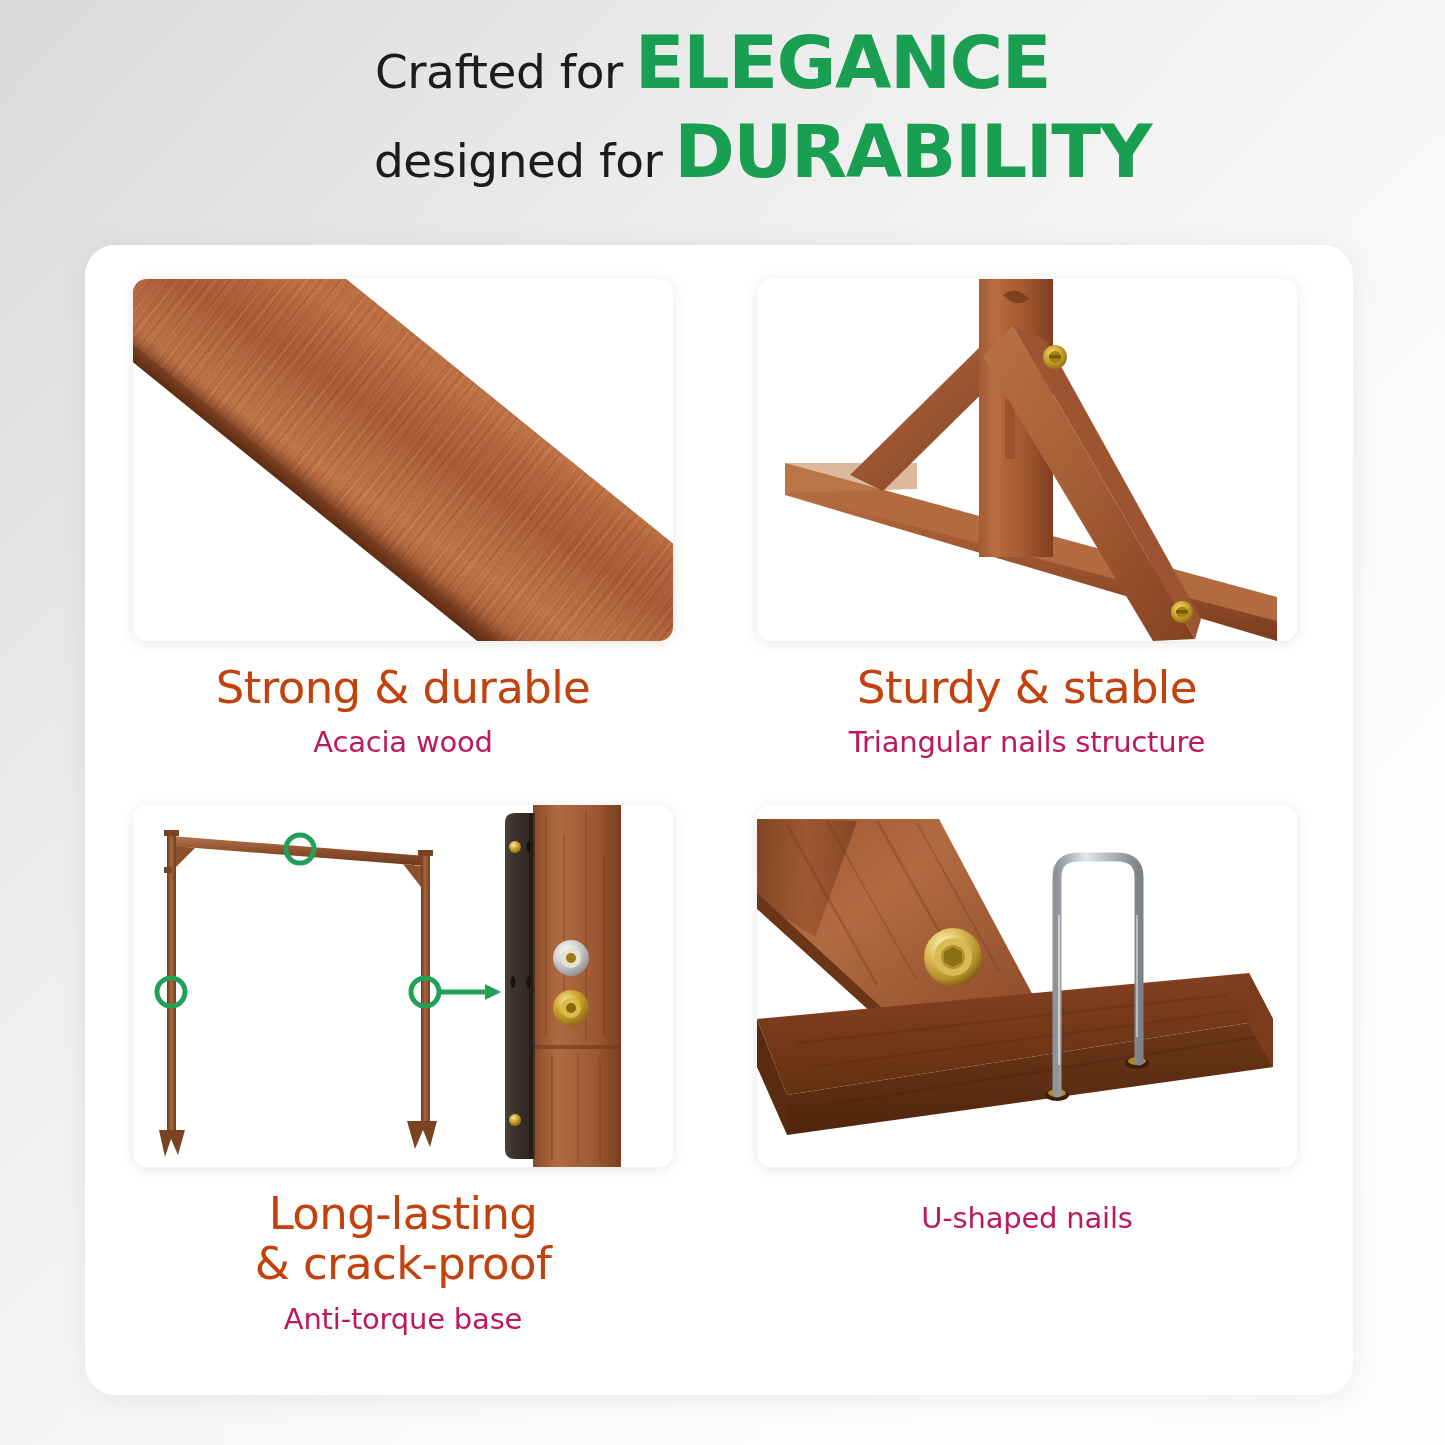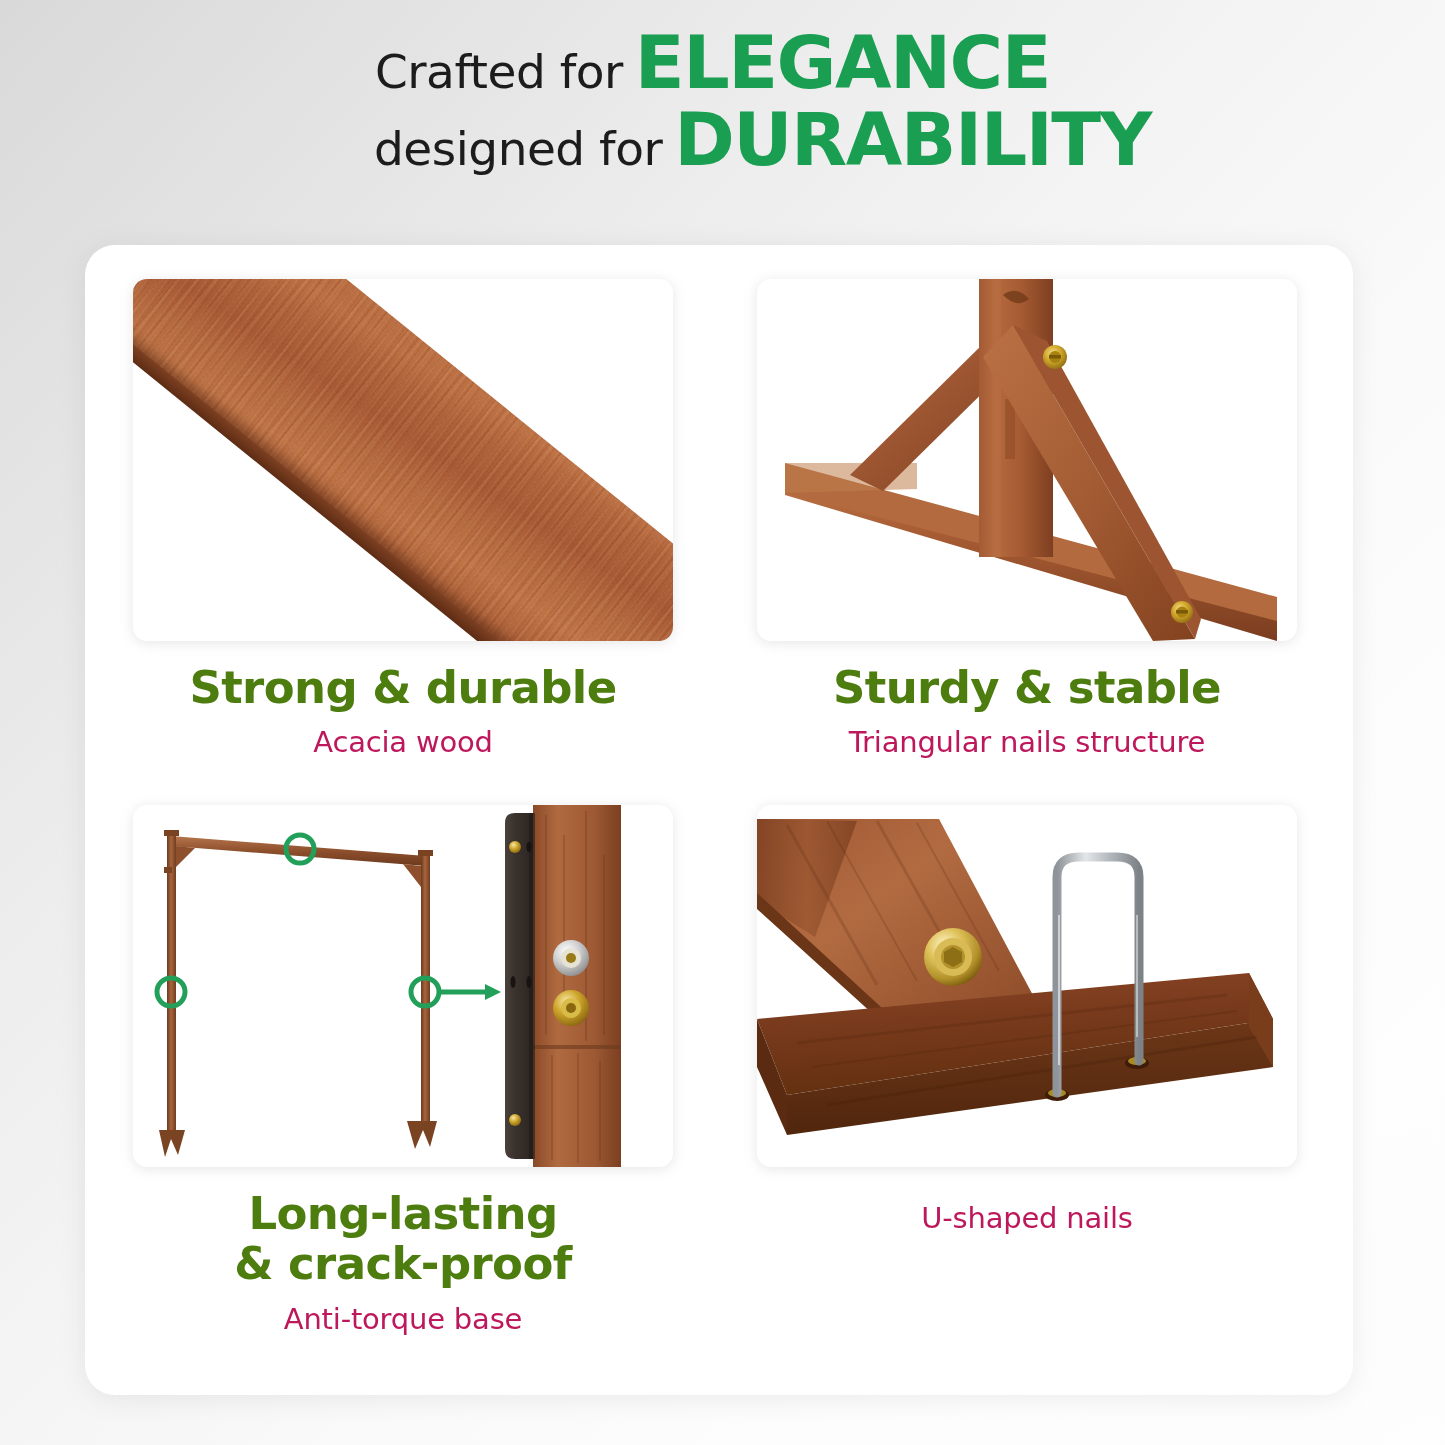--- a/index.html
+++ b/index.html
@@ -25,21 +25,21 @@
     left: 0;
     width: 1445px;
     text-align: center;
     line-height: 1.0;
   }
   .headline-row {
     display: block;
     white-space: nowrap;
   }
   .headline-row-1 { margin-left: -20px; }
-  .headline-row-2 { margin-left: 80px; margin-top: 4px; }
+  .headline-row-2 { margin-left: 80px; margin-top: 16px; }
 
   .hl-small {
     font-family: "DejaVu Sans", sans-serif;
     font-size: 47px;
     font-weight: 400;
     color: #1c1c1c;
     letter-spacing: -0.5px;
     vertical-align: baseline;
   }
   .hl-big {
@@ -91,22 +91,22 @@
   }
 
   .caption {
     width: 540px;
     text-align: center;
     padding-top: 22px;
   }
   .cap-title {
     font-family: "DejaVu Sans", sans-serif;
     font-size: 45px;
-    font-weight: 700;
-    color: #4d7c0f;
+    font-weight: 400;
+    color: #c2410c;
     line-height: 1.12;
     letter-spacing: -0.6px;
     white-space: pre-line;
   }
   .cap-sub {
     font-family: "DejaVu Sans", sans-serif;
     font-size: 29px;
     font-weight: 400;
     color: #be185d;
     padding-top: 12px;

